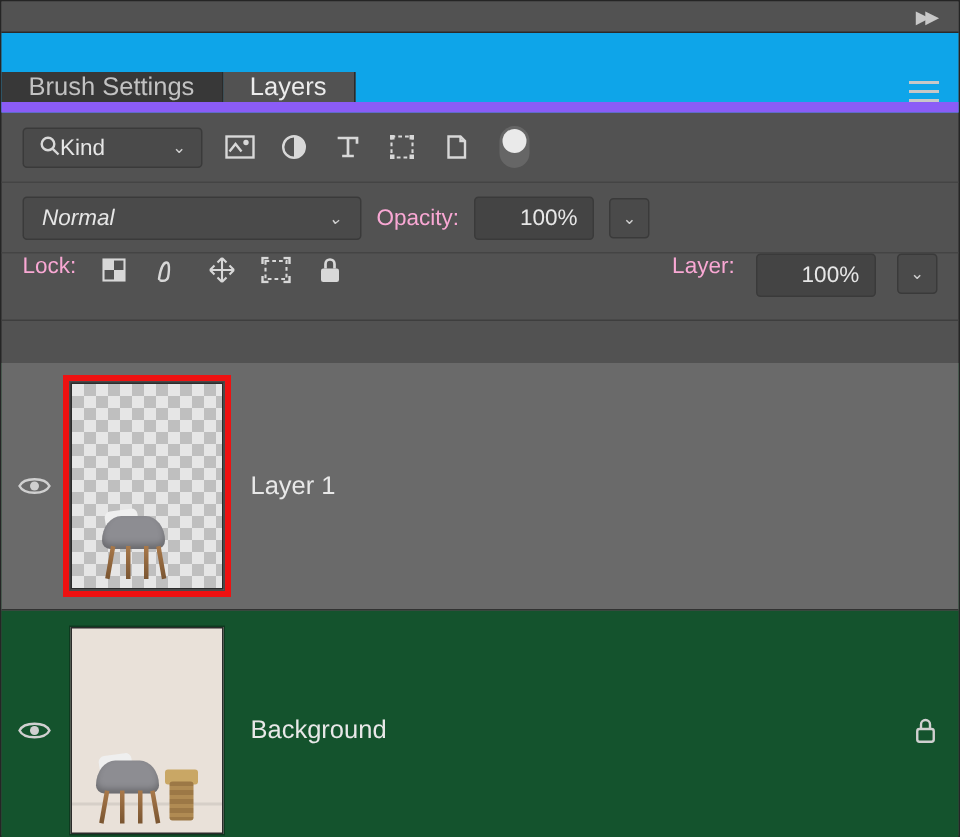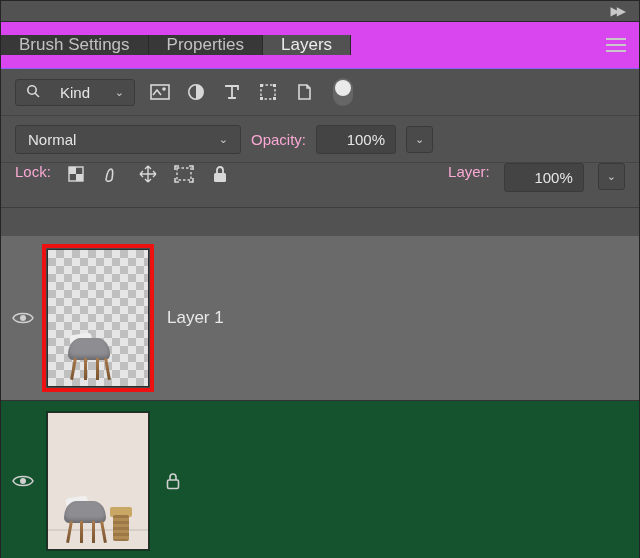--- a/index.html
+++ b/index.html
@@ -34,23 +34,23 @@
   }
   .chevrons {
     color: #c8c8c8;
     font-size: 12px;
     letter-spacing: -3px;
   }
   
   .tabs-row {
     height: 46px;
     display: flex;
-    align-items: center;
-    background: #d946ef;
-    border-bottom: 1px solid #8b5cf6;
+    align-items: flex-end;
+    background: #0ea5e9;
+    border-bottom: 7px solid #8b5cf6;
     position: relative;
   }
   .tab {
     padding: 0 18px;
     display: flex;
     align-items: center;
     color: #c2c2c2;
     font-size: 17px;
     border-right: 1px solid #2a2a2a;
     cursor: pointer;
@@ -77,21 +77,21 @@
     height: 46px;
     display: flex;
     align-items: center;
     gap: 14px;
     padding: 0 14px;
     border-bottom: 1px solid #444;
   }
   .kind-picker {
     display: flex;
     align-items: center;
-    gap: 20px;
+    gap: 0;
     border: 1px solid #3a3a3a;
     background: #4a4a4a;
     border-radius: 3px;
     padding: 4px 10px;
     min-width: 120px;
     box-sizing: border-box;
     cursor: pointer;
     color: #e6e6e6;
   }
   .kind-picker .mag { font-size: 14px; }
@@ -138,20 +138,21 @@
     display:flex;
     align-items:center;
     justify-content:space-between;
     border:1px solid #3a3a3a;
     background:#4a4a4a;
     border-radius:3px;
     padding: 5px 12px;
     min-width: 200px;
     cursor:pointer;
     color:#e6e6e6;
+    font-style:italic;
   }
   .dropdown .chev { font-size: 11px; color:#cfcfcf; }
   .field-label { color:#f9a8d4; }
   .pct-box {
     display:flex;
     align-items:center;
     border:1px solid #3a3a3a;
     background:#444;
     border-radius:3px;
     padding: 5px 10px;
@@ -324,21 +325,20 @@
 <body>
 
 <div class="panel">
 
   <div class="collapse-bar">
     <span class="chevrons">▶▶</span>
   </div>
 
   <div class="tabs-row">
     <div class="tab">Brush Settings</div>
-    <div class="tab">Properties</div>
     <div class="tab active">Layers</div>
     <div class="flex-spacer"></div>
     <div class="hamburger">
       <svg width="20" height="14" viewBox="0 0 20 14">
         <rect y="0" width="20" height="2" fill="#c8c8c8"></rect>
         <rect y="6" width="20" height="2" fill="#c8c8c8"></rect>
         <rect y="12" width="20" height="2" fill="#c8c8c8"></rect>
       </svg>
     </div>
   </div>
@@ -485,20 +485,21 @@
               <div class="leg l2"></div>
               <div class="leg l3"></div>
               <div class="leg l4"></div>
           </div>
           <div class="stool">
             <div class="top"></div>
               <div class="body"></div>
           </div>
         </div>
       </div>
+      <div class="layer-name">Background</div>
       <div class="lock-indicator">
         <svg width="16" height="18" viewBox="0 0 16 18">
             <rect x="2.5" y="8" width="11" height="8.5" rx="1.5" fill="none" stroke="#d0d0d0" stroke-width="1.6"></rect>
             <path d="M5 8 V5 a3 3 0 0 1 6 0 V8" fill="none" stroke="#d0d0d0" stroke-width="1.6"></path>
           </svg>
       </div>
     </div>
 
   </div>
 

